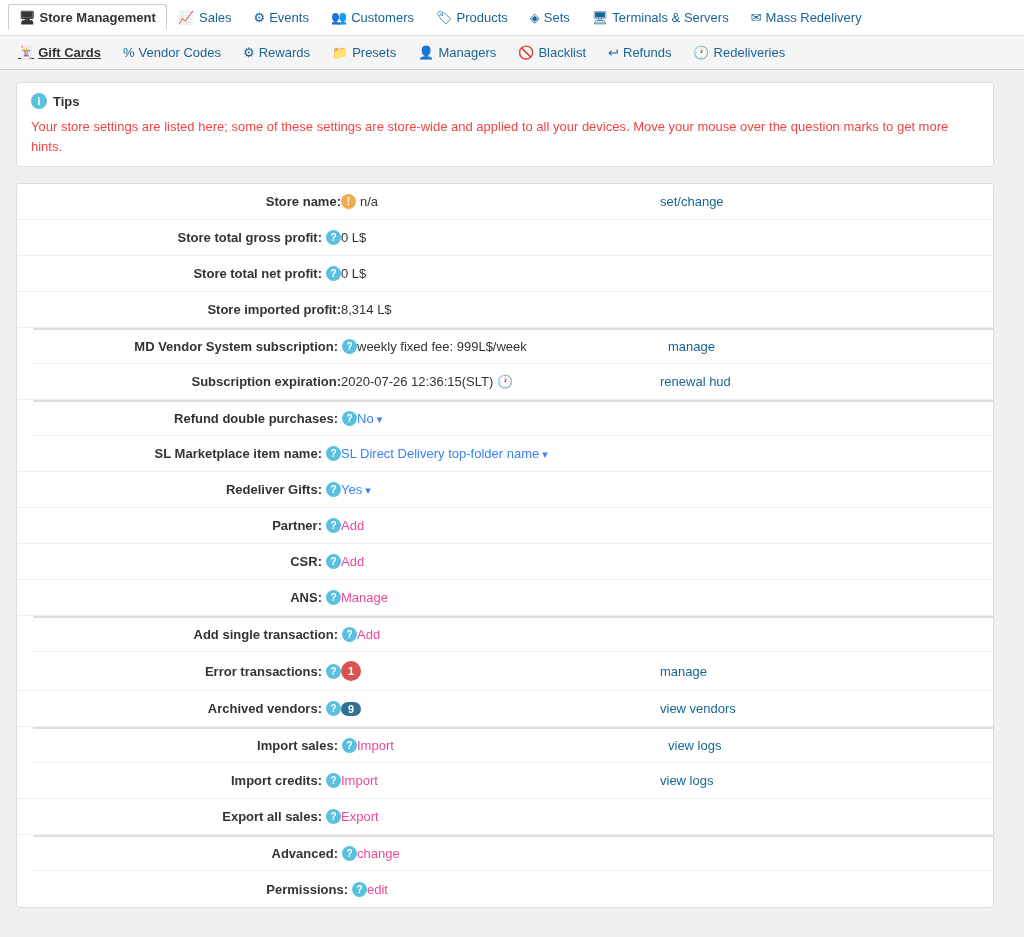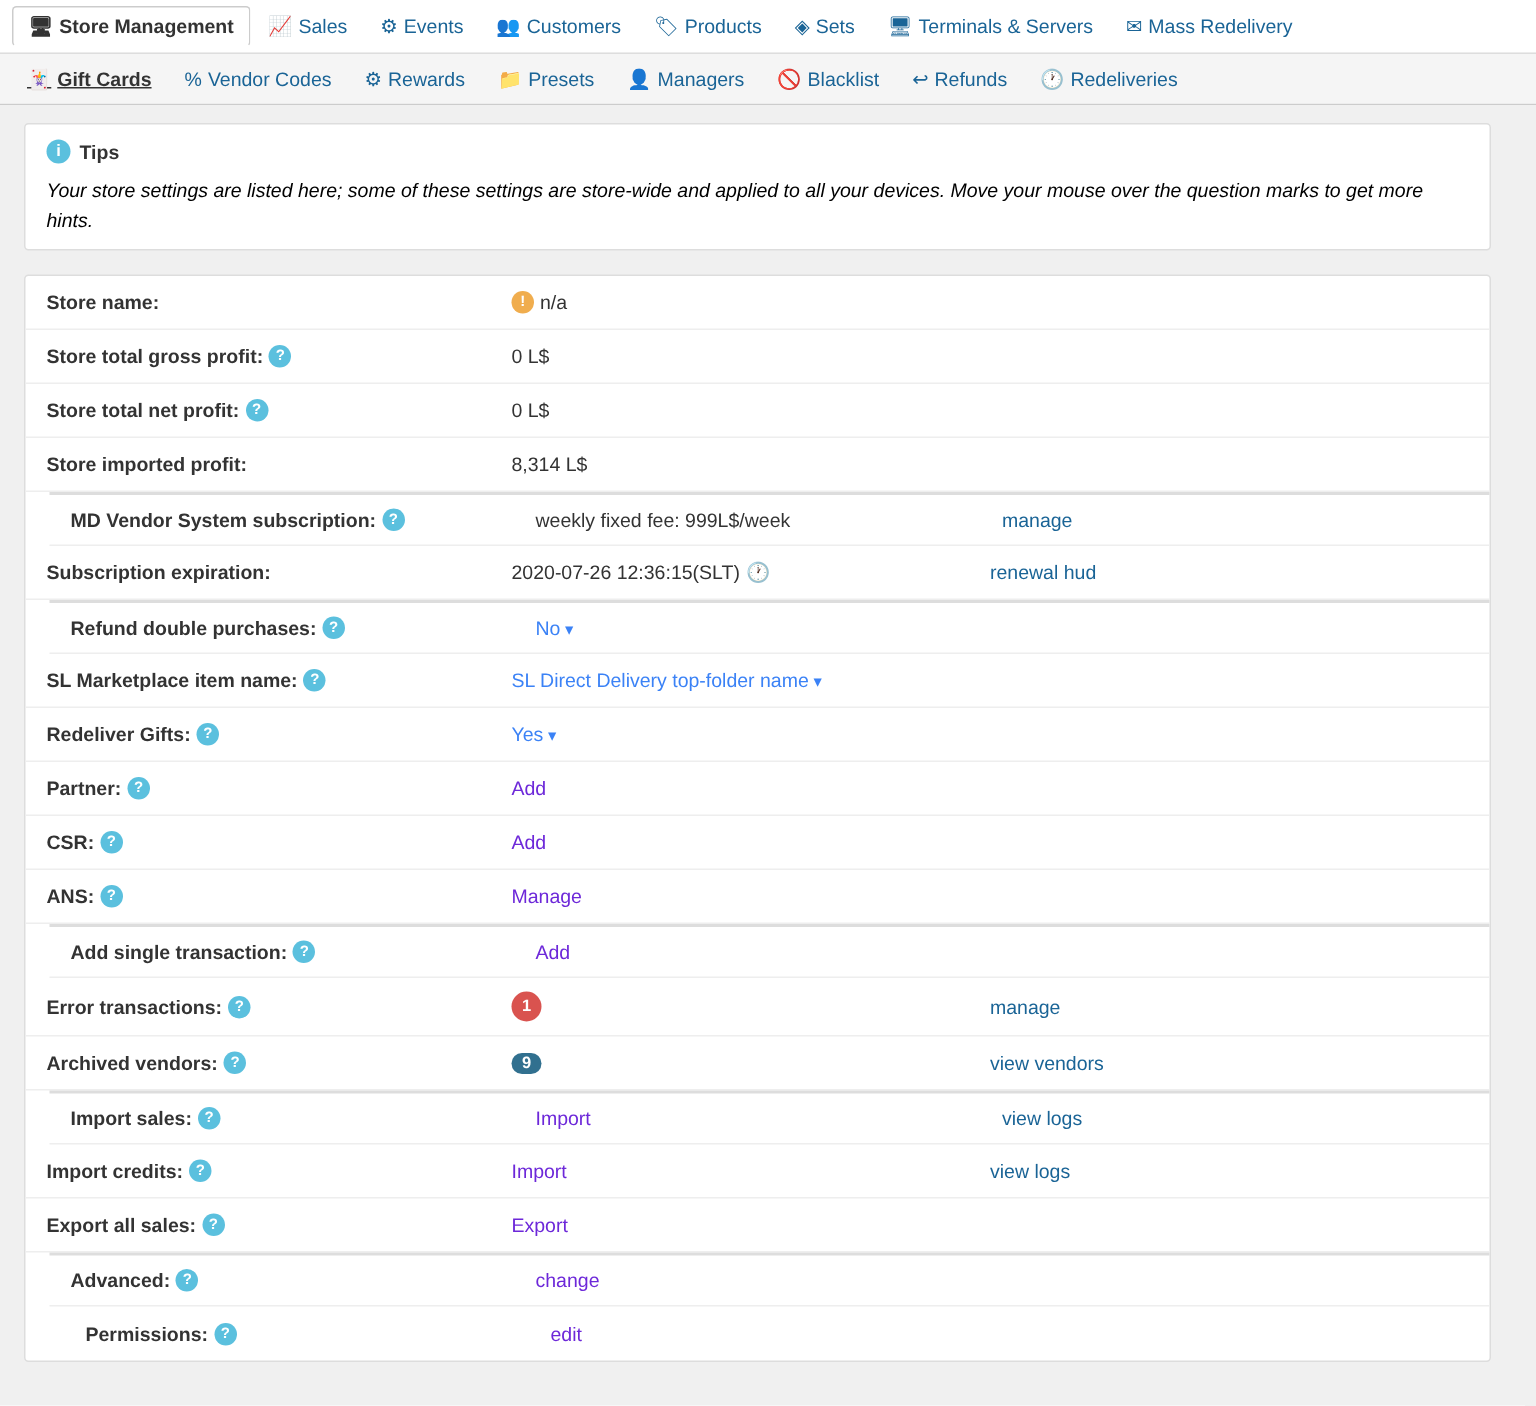--- a/index.html
+++ b/index.html
@@ -87,23 +87,22 @@
       width: 16px;
       height: 16px;
       display: inline-flex;
       align-items: center;
       justify-content: center;
       font-size: 11px;
       font-weight: bold;
     }
     .tips-text {
       font-size: 13px;
-      color: #000000;
+      color: #ef4444;
       line-height: 1.5;
-      font-style: italic;
     }
 
     
     .settings-section {
       background: #fff;
       border: 1px solid #ddd;
       border-radius: 3px;
       margin-bottom: 0;
     }
     .settings-row {
@@ -119,20 +118,21 @@
       border-top: 2px solid #ddd;
       margin-left: 16px;
     }
     .label-cell {
       font-weight: bold;
       color: #333;
       font-size: 13px;
       display: flex;
       align-items: center;
       gap: 4px;
+      justify-content: flex-end;
     }
     .value-cell {
       color: #333;
       font-size: 13px;
       display: flex;
       align-items: center;
       gap: 4px;
     }
     .action-cell {
       color: #1a6496;
@@ -163,21 +163,21 @@
       justify-content: center;
       background: #f0ad4e;
       color: #fff;
       border-radius: 50%;
       width: 15px;
       height: 15px;
       font-size: 10px;
       font-weight: bold;
     }
     .link-blue {
-      color: #6d28d9;
+      color: #ec4899;
       cursor: pointer;
       text-decoration: none;
     }
     .dropdown-link {
       color: #3b82f6;
       cursor: pointer;
     }
     .dropdown-link::after {
       content: ' ▾';
       font-size: 11px;
@@ -297,20 +297,23 @@
   <div class="settings-section">
 
     <div class="settings-row">
       <div class="label-cell">
         <span>Store name:</span>
       </div>
       <div class="value-cell">
         <span class="warn-icon">!</span>
         <span>n/a</span>
       </div>
+      <div class="action-cell">
+        <a class="action-link">set/change</a>
+      </div>
     </div>
 
     <div class="settings-row">
       <div class="label-cell">
         <span>Store total gross profit:</span>
         <span class="help-icon">?</span>
       </div>
       <div class="value-cell">
         <span>0 L$</span>
       </div>

